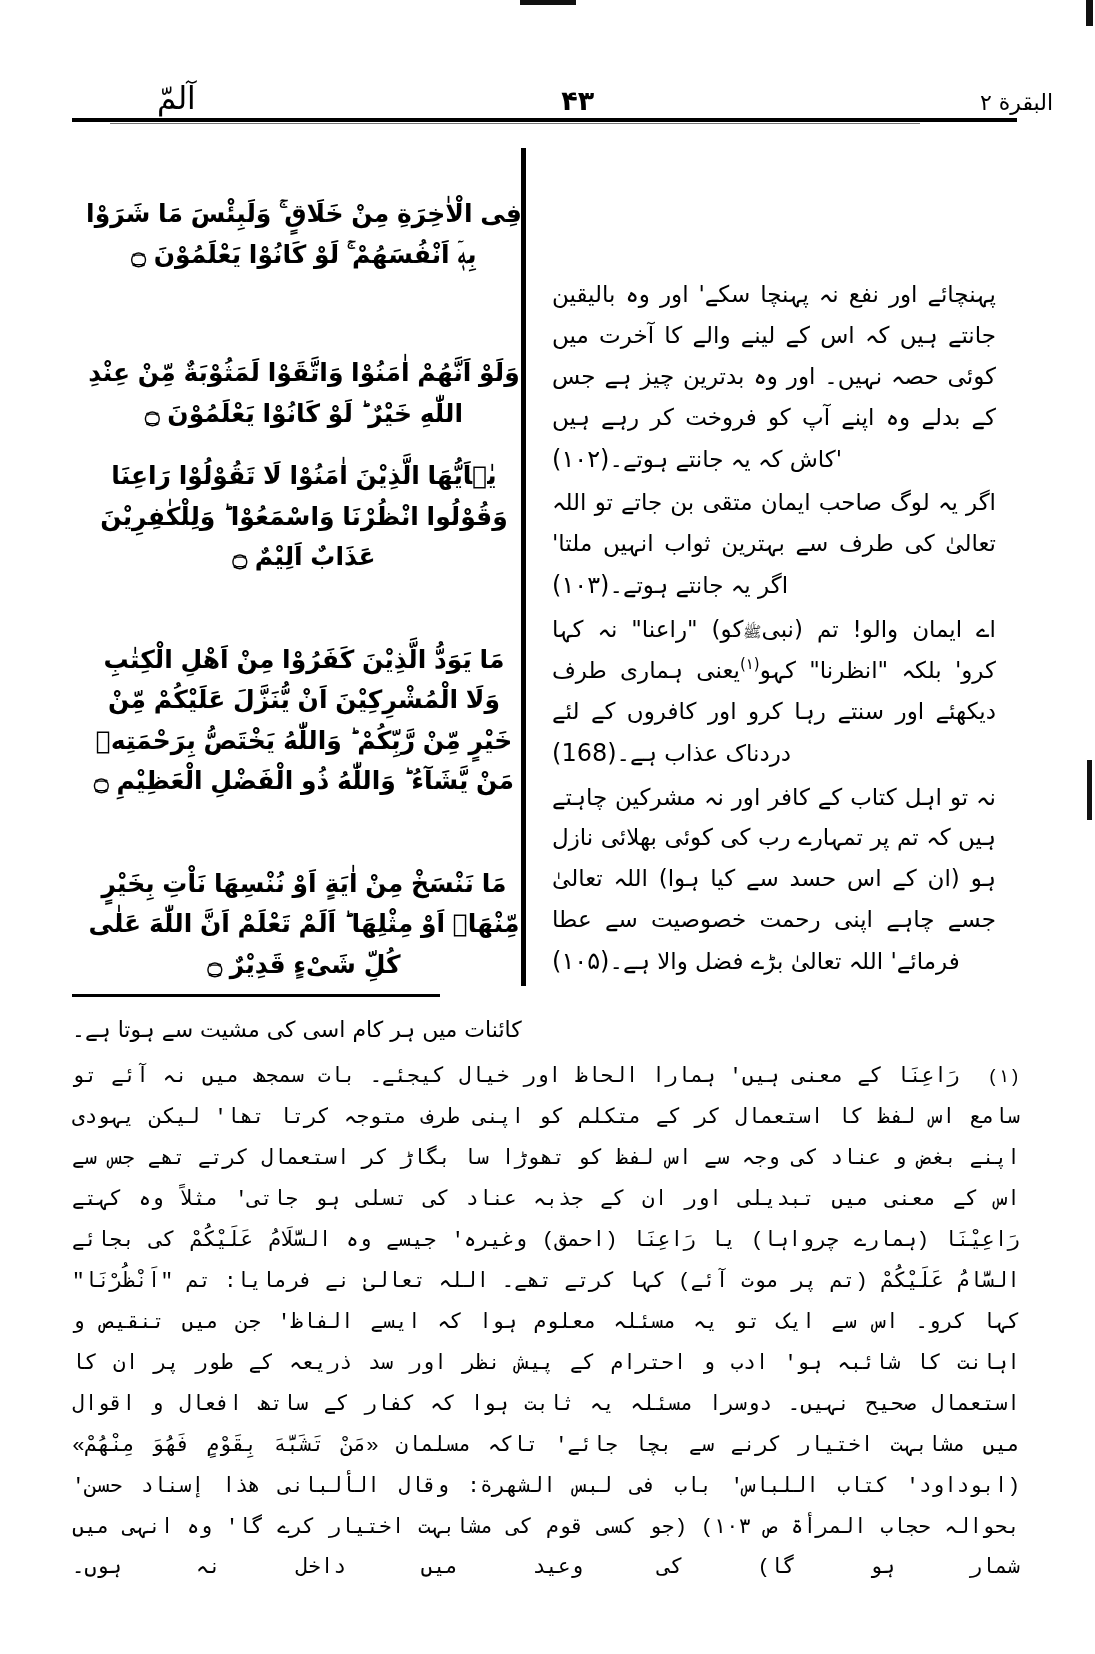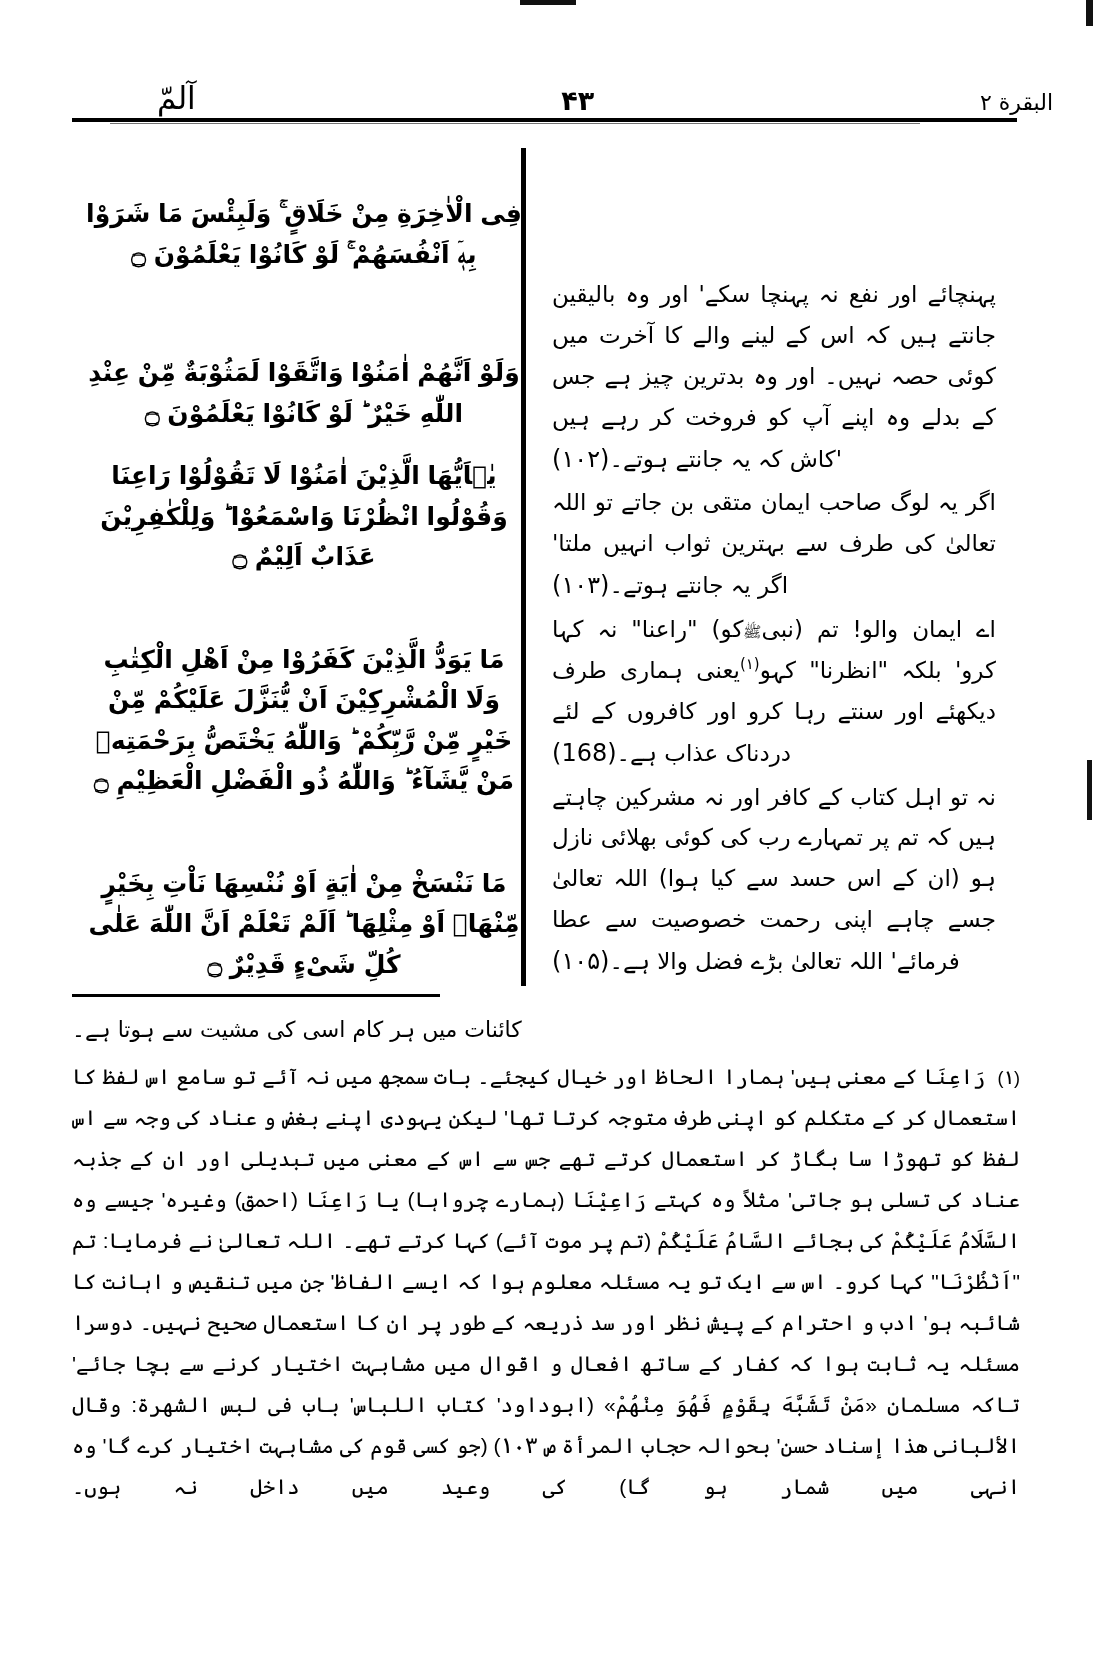--- a/index.html
+++ b/index.html
@@ -193,21 +193,21 @@
     font-family: "DejaVu Sans", sans-serif;
     font-size: 22px;
     line-height: 1.6;
     font-weight: 500;
     text-align: left;
     direction: rtl;
     margin: 0 0 10px 0;
     letter-spacing: -0.4px;
   }
   .foot-body {
-    font-family: Liberation Sans, sans-serif;
+    font-family: Liberation Mono, monospace;
     font-size: 21px;
     line-height: 1.95;
     font-weight: 500;
     text-align: justify;
     text-align-last: justify;
     direction: rtl;
     letter-spacing: -0.4px;
     margin: 0;
   }
   .foot-body .fn-marker { font-size: 18px; }

